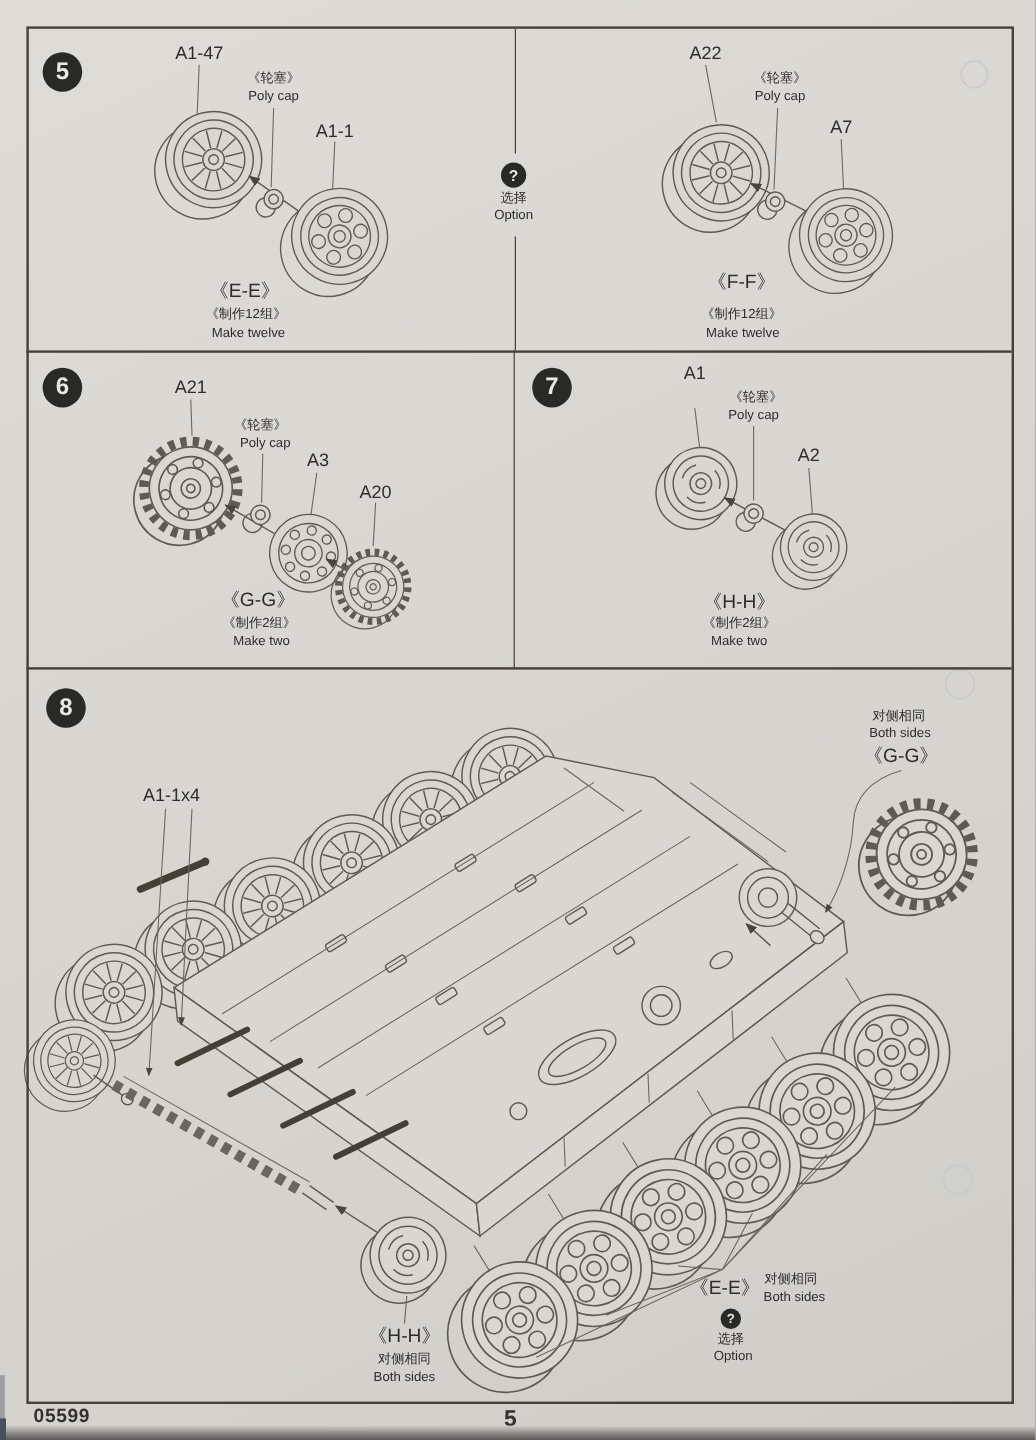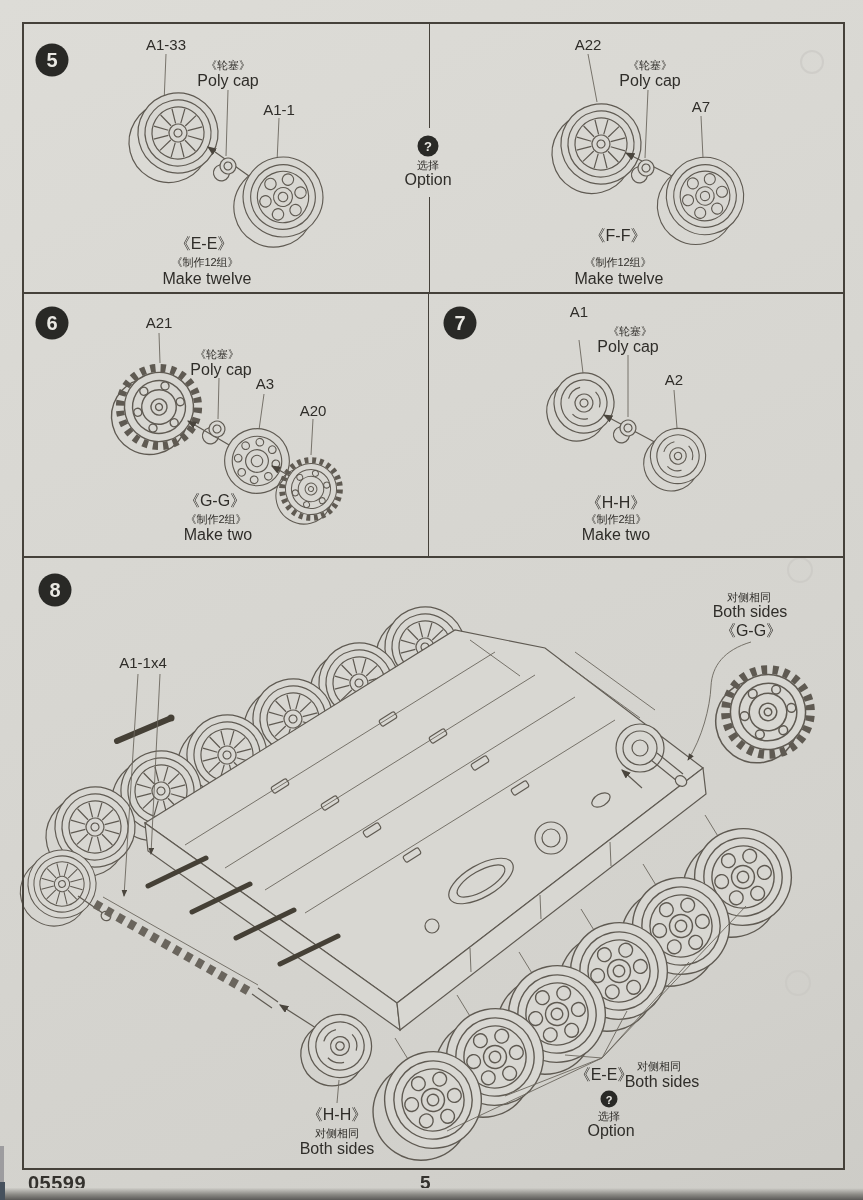--- a/index.html
+++ b/index.html
@@ -3,21 +3,21 @@
 <meta charset="utf-8">
 <style>
   html,body{margin:0;padding:0;background:#9a9996;}
   .page{position:relative;width:863px;height:1200px;overflow:hidden;
         background:linear-gradient(155deg,#dddcd7 0%,#d8d7d2 38%,#d3d2cd 78%,#cdccc7 100%);
         font-family:"Liberation Sans","DejaVu Sans",sans-serif;color:#2e2c28;}
   .frame{position:absolute;left:22px;top:22px;width:819px;height:1144px;border:2px solid #45413a;}
   .hdiv{position:absolute;left:22px;width:821px;height:0;border-top:2px solid #45413a;}
   .vdiv{position:absolute;width:0;border-left:1.6px solid #45413a;}
   .lbl{position:absolute;transform:translate(-50%,-50%);white-space:nowrap;color:#2f2d29;line-height:1.05;}
-  .s11{font-size:11px;} .s14{font-size:16px;} .s15{font-size:15px;} .s16{font-size:16px;}
+  .s11{font-size:11px;} .s14{font-size:11px;} .s15{font-size:15px;} .s16{font-size:16px;}
   .numbadge{position:absolute;transform:translate(-50%,-50%);background:#292926;color:#e9e8e3;
             border-radius:50%;display:flex;align-items:center;justify-content:center;font-weight:bold;}
   .b32{width:33px;height:33px;font-size:20px;}
   .b22{width:21px;height:21px;font-size:13px;}
   .b17{width:17px;height:17px;font-size:11px;}
   .foot{position:absolute;font-weight:bold;color:#34322e;}
   svg{position:absolute;left:0;top:0;}
   .ln{stroke:#5f5a52;fill:none;stroke-width:1.2px;}
   .thin{stroke:#6b665e;fill:none;stroke-width:0.9px;}
   .fillp{fill:#d8d7d2;}
@@ -246,21 +246,21 @@
   </svg>
 
   <div class="frame"></div>
   <div class="hdiv" style="top:292px"></div>
   <div class="hdiv" style="top:556px"></div>
   <div class="vdiv" style="left:429px;top:24px;height:104px"></div>
   <div class="vdiv" style="left:429px;top:197px;height:95px"></div>
   <div class="vdiv" style="left:428px;top:292px;height:264px"></div>
 
   <div class="numbadge b32" style="left:52px;top:60px">5</div>
-  <div class="lbl s15" style="left:166px;top:45px">A1-33</div>
+  <div class="lbl s15" style="left:166px;top:45px">A1-47</div>
   <div class="lbl s11" style="left:228px;top:66px">《轮塞》</div>
   <div class="lbl s14" style="left:228px;top:81px">Poly cap</div>
   <div class="lbl s15" style="left:279px;top:110px">A1-1</div>
   <div class="lbl s16" style="left:204px;top:244px">《E-E》</div>
   <div class="lbl s11" style="left:205px;top:263px">《制作12组》</div>
   <div class="lbl s14" style="left:207px;top:279px">Make twelve</div>
 
   <div class="numbadge b22" style="left:428px;top:146px">?</div>
   <div class="lbl s11" style="left:428px;top:166px">选择</div>
   <div class="lbl s13 s14" style="left:428px;top:180px">Option</div>
@@ -303,19 +303,19 @@
   <div class="lbl s11" style="left:337px;top:1134px">对侧相同</div>
   <div class="lbl s14" style="left:337px;top:1149px">Both sides</div>
 
   <div class="lbl s16" style="left:604px;top:1075px">《E-E》</div>
   <div class="lbl s11" style="left:659px;top:1067px">对侧相同</div>
   <div class="lbl s14" style="left:662px;top:1082px">Both sides</div>
   <div class="numbadge b17" style="left:609px;top:1099px">?</div>
   <div class="lbl s11" style="left:609px;top:1117px">选择</div>
   <div class="lbl s14" style="left:611px;top:1131px">Option</div>
 
-  <div class="foot" style="left:28px;top:1172px;font-size:20px;letter-spacing:.5px">05599</div>
+  <div class="foot" style="left:28px;top:1172px;font-size:16px;letter-spacing:.5px">05599</div>
   <div class="foot" style="left:420px;top:1172px;font-size:19px">5</div>
 
   <div class="lstrip"></div>
   <div class="bstrip"></div>
   <div class="bluemark"></div>
 </div>
 
 </body></html>

